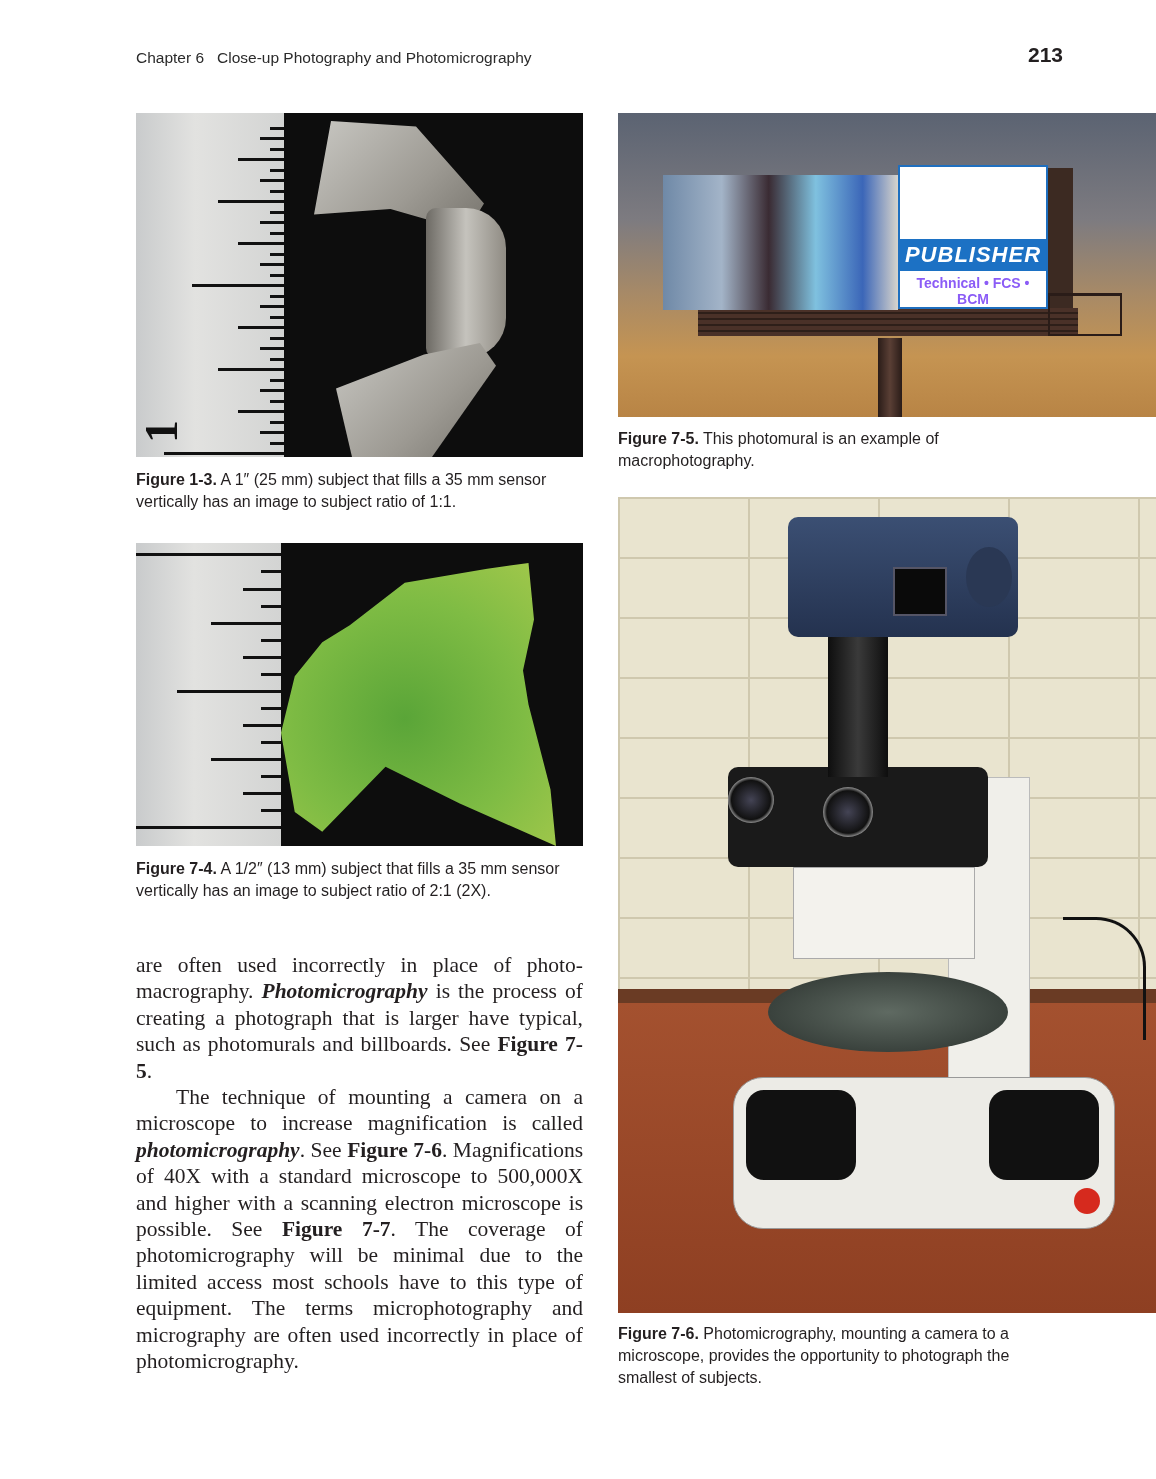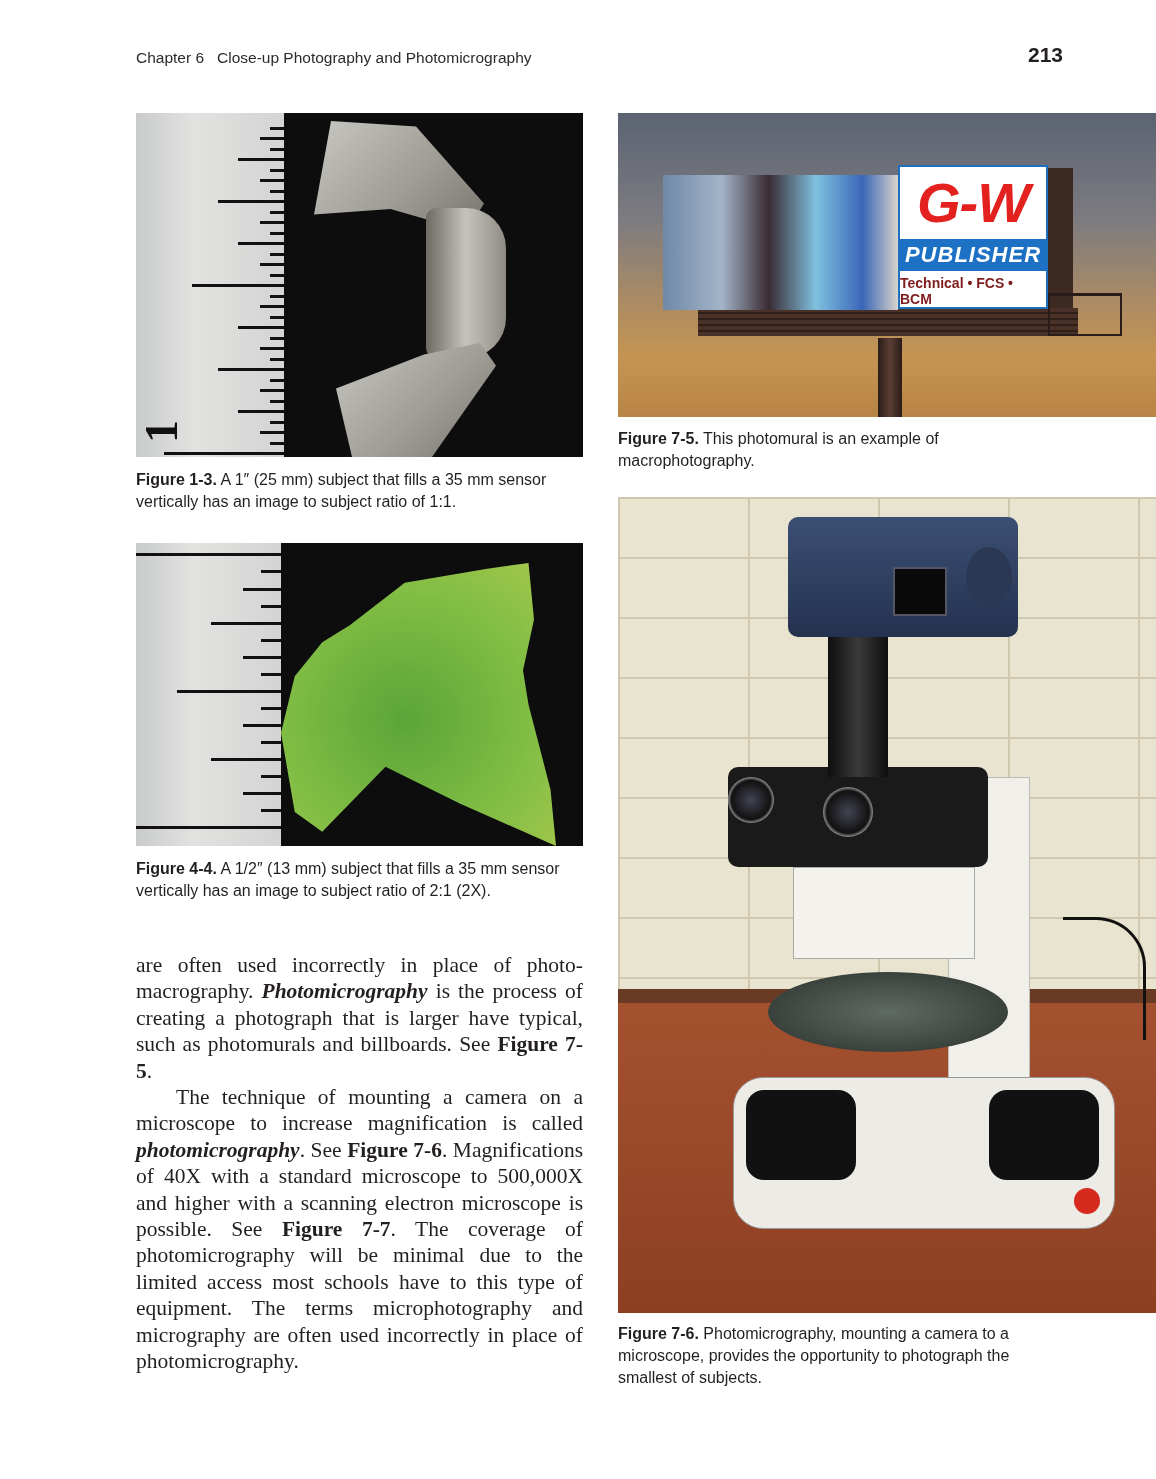--- a/index.html
+++ b/index.html
@@ -26,21 +26,21 @@
   .dark-bg { background: #0d0d0d; }
   .tick { position: absolute; right: 0; height: 3px; background: #111; }
   .wingnut-wing { position: absolute; background: linear-gradient(135deg,#c8c7c2,#9d9a93 60%,#77746d); }
 
   
   .sky { width: 100%; height: 100%; background: linear-gradient(180deg,#5b6372 0%,#7d7b80 35%,#a88a66 60%,#c59452 80%,#b88445 100%); }
   .billboard-photo { position: absolute; background: linear-gradient(90deg,#6f89a7 0%,#a3b4c8 25%,#3a2b33 45%,#7fc1df 65%,#3b66b8 85%,#d8d4cc 100%); }
   .gw-logo { position: absolute; background: #ffffff; border: 2px solid #1f6fbf; }
   .gw-title { position: absolute; left: 0; right: 0; top: 6px; text-align: center; font-weight: bold; font-style: italic; color: #e3221f; font-size: 56px; line-height: 60px; letter-spacing: -1px; }
   .gw-band { position: absolute; left: 0; right: 0; top: 72px; height: 32px; background: #1c71c4; color: #fff; text-align: center; font-style: italic; font-weight: bold; font-size: 22px; line-height: 32px; letter-spacing: 1px; }
-  .gw-tag { position: absolute; left: 0; right: 0; top: 108px; text-align: left; font-size: 14px; font-weight: bold; color: #7f1d1d; }
+  .gw-tag { position: absolute; left: 0; right: 0; top: 108px; text-align: center; font-size: 14px; font-weight: bold; color: #8b5cf6; }
   .bb-frame { position: absolute; background: #3c2a22; }
   .bb-pole { position: absolute; background: linear-gradient(90deg,#2a1c18,#5a3f35,#2a1c18); }
 
   
   .wall { width: 100%; height: 100%; background-color: #e9e4cf;
     background-image:
       linear-gradient(#cfc8ae 2px, transparent 2px),
       linear-gradient(90deg, #cfc8ae 2px, transparent 2px);
     background-size: 100% 60px, 130px 60px; }
   .bench { position: absolute; left: 0; right: 0; bottom: 0; height: 310px; background: linear-gradient(180deg,#a4512f,#8e3f22); }
@@ -109,36 +109,35 @@
     <div class="tick" style="top:181px;width:38px"></div>
     <div class="tick" style="top:198px;width:20px"></div>
     <div class="tick" style="top:215px;width:70px"></div>
     <div class="tick" style="top:232px;width:20px"></div>
     <div class="tick" style="top:249px;width:38px"></div>
     <div class="tick" style="top:266px;width:20px"></div>
     <div class="tick" style="top:283px;width:145px"></div>
   </div>
   <div class="abs" style="left:145px; top:20px; width:275px; height:283px; background:radial-gradient(circle at 45% 55%,#5aa538,#7fbc44 55%,#a6c94c); clip-path:polygon(25% 22%,45% 7%,75% 2%,90% 0,92% 20%,88% 38%,90% 50%,98% 80%,100% 100%,65% 85%,38% 72%,15% 95%,5% 88%,0 60%,5% 40%,15% 28%);"></div>
 </div>
-<div class="caption sans" style="left:136px; top:858px; width:447px;"><b>Figure 4-4.</b><span> A 1/2″ (13 mm) subject that fills a 35 mm sensor vertically has an image to subject ratio of 2:1 (2X).</span></div>
+<div class="caption sans" style="left:136px; top:858px; width:447px;"><b>Figure 7-4.</b><span> A 1/2″ (13 mm) subject that fills a 35 mm sensor vertically has an image to subject ratio of 2:1 (2X).</span></div>
 
 <div class="body-text serif" style="top:952px;">
   <p><span>are often used incorrectly in place of photo­macrography. </span><i class="term">Photomicrography</i><span> is the process of creating a photograph that is larger have typical, such as photomurals and bill­boards. See </span><b>Figure 7-5</b><span>.</span></p>
   <p class="indent"><span>The technique of mounting a camera on a microscope to increase magnification is called </span><i class="term">photomicrography</i><span>. See </span><b>Figure 7-6</b><span>. Magnifi­cations of 40X with a standard microscope to 500,000X and higher with a scanning electron microscope is possible. See </span><b>Figure 7-7</b><span>. The coverage of photomicrography will be mini­mal due to the limited access most schools have to this type of equipment. The terms microphotography and micrography are often used incorrectly in place of photomicrography.</span></p>
 </div>
 
 <div class="fig" style="left:618px; top:113px; width:538px; height:304px;">
   <div class="sky"></div>
   <div class="bb-pole" style="left:260px; top:225px; width:24px; height:79px;"></div>
   <div class="bb-frame" style="left:80px; top:195px; width:380px; height:28px; background:repeating-linear-gradient(180deg,#4a3128 0 4px,#2e1f19 4px 6px);"></div>
   <div class="bb-frame" style="left:425px; top:55px; width:30px; height:140px;"></div>
   <div class="abs" style="left:430px; top:180px; width:70px; height:38px; border:2px solid #2a1c18; border-top-width:3px;"></div>
   <div class="billboard-photo" style="left:45px; top:62px; width:235px; height:135px;"></div>
   <div class="gw-logo" style="left:280px; top:52px; width:146px; height:140px;">
-    <div class="gw-title sans">G-W</div>
     <div class="gw-band sans">PUBLISHER</div>
     <div class="gw-tag sans">Technical • FCS • BCM</div>
   </div>
 </div>
 <div class="caption sans" style="left:618px; top:428px; width:400px;"><b>Figure 7-5.</b><span> This photomural is an example of macrophotography.</span></div>
 
 <div class="fig" style="left:618px; top:497px; width:538px; height:816px;">
   <div class="wall"></div>
   <div class="bench-edge"></div>
   <div class="bench"></div>

